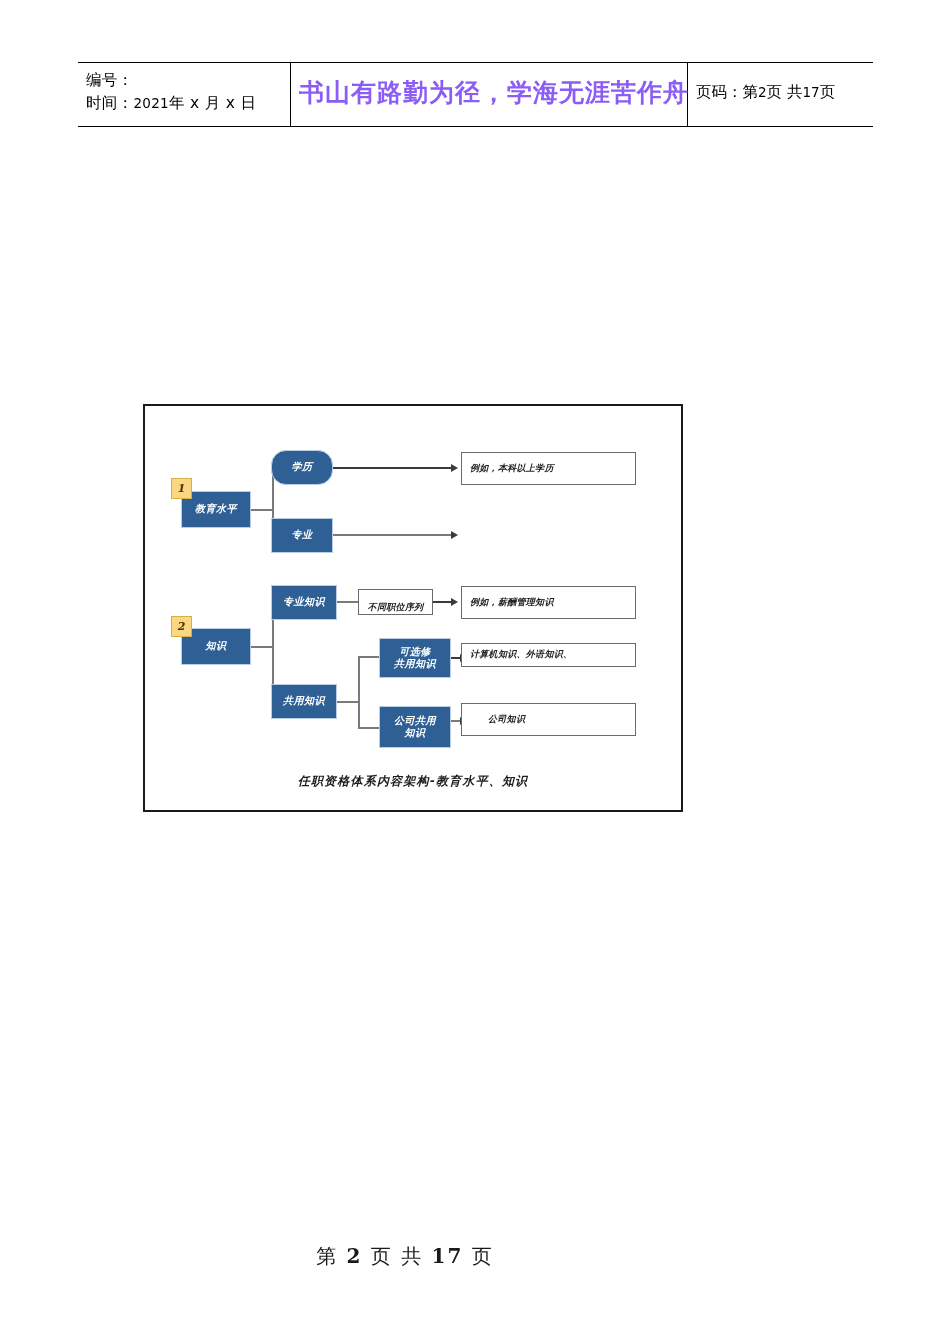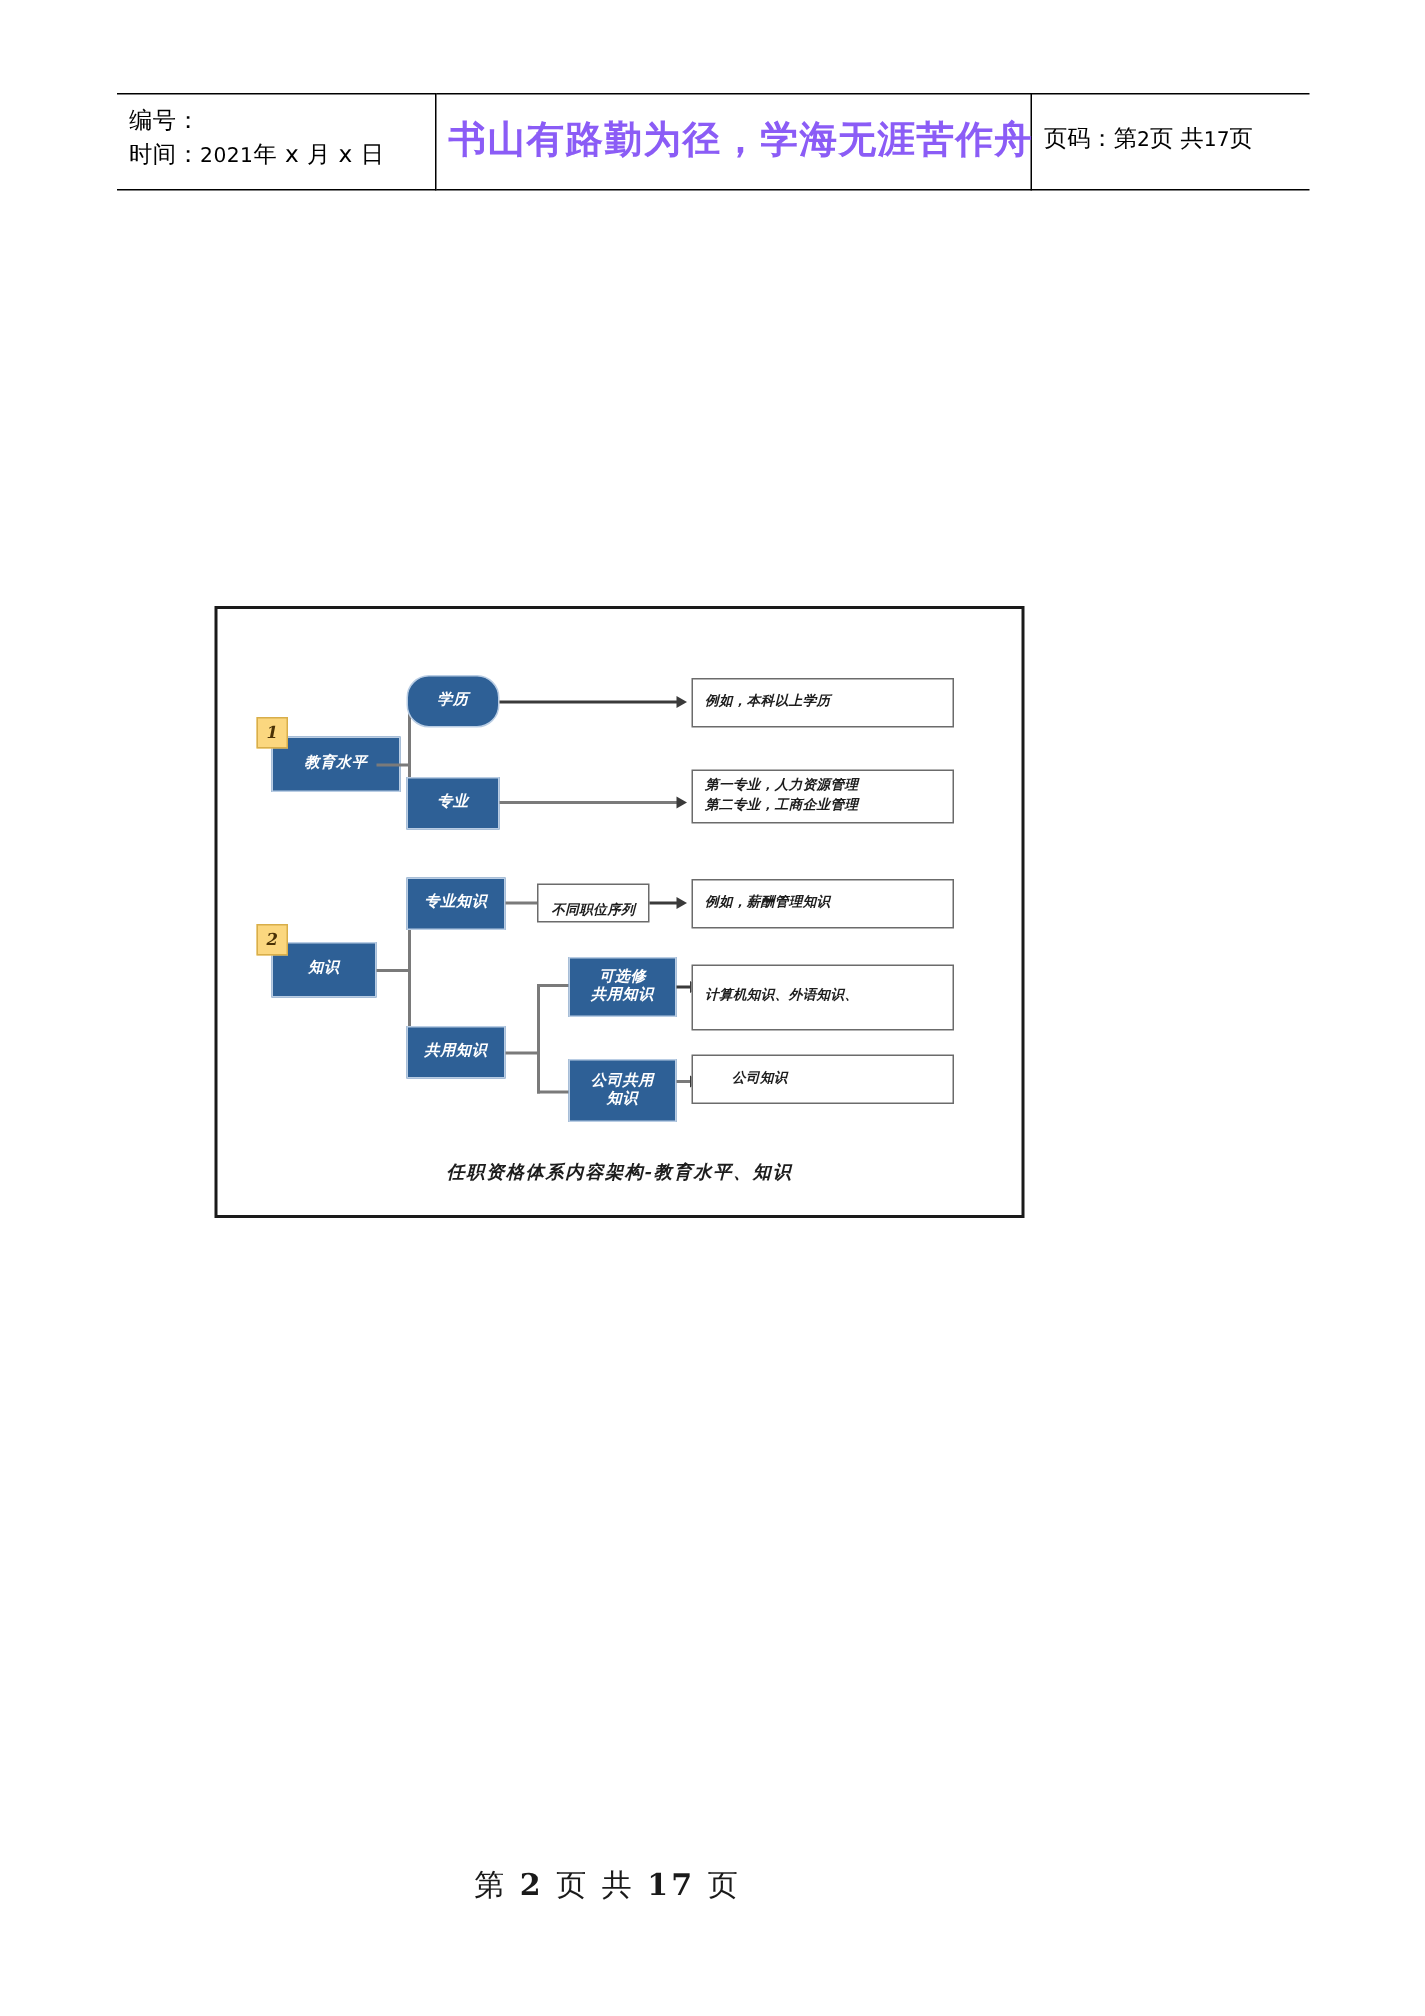--- a/index.html
+++ b/index.html
@@ -189,41 +189,37 @@
       <span>页码：</span><span>第</span><span class="num-sm">2</span><span>页</span><span>&nbsp;</span><span>共</span><span class="num-sm">17</span><span>页</span>
     </td>
   </tr>
 </tbody>
   </table>
 
 <div class="diagram-frame">
   <div class="diagram-inner">
 
     <div class="badge" style="left:26px; top:72px;">1</div>
-    <div class="node" style="left:36px; top:85px; width:86px; height:37px;font-family:Liberation Serif, serif;">教育水平</div>
+    <div class="node" style="left:36px; top:85px; width:70px; height:37px;font-family:Liberation Serif, serif;">教育水平</div>
 
     <div class="ln" style="left:106px; top:103px; width:22px; height:2px;"></div>
     <div class="ln" style="left:127px; top:62px; width:2px; height:69px;"></div>
     <div class="ln dark" style="left:127px; top:61px; width:30px; height:2px;"></div>
     <div class="ln" style="left:127px; top:129px; width:30px; height:2px;"></div>
 
     <div class="node" style="left:126px; top:44px; width:62px; height:35px;border-radius:15px;">学历</div>
     <div class="ln dark" style="left:188px; top:61px; width:120px; height:2px;"></div>
     <div class="arrow" style="left:306px; top:58px;"></div>
     <div class="obox" style="left:316px; top:46px; width:175px; height:33px;">
       <span>例如，本科以上学历</span>
     </div>
 
     <div class="node" style="left:126px; top:112px; width:62px; height:35px;">专业</div>
     <div class="ln" style="left:188px; top:128px; width:120px; height:2px;"></div>
     <div class="arrow" style="left:306px; top:125px;"></div>
-    <div class="obox" style="left:316px; top:107px; width:175px; height:36px; flex-direction:column; align-items:flex-start; justify-content:center;">
-      <span>第一专业，人力资源管理</span>
-      <span>第二专业，工商企业管理</span>
-    </div>
 
     <div class="badge" style="left:26px; top:210px;">2</div>
     <div class="node" style="left:36px; top:222px; width:70px; height:37px;">知识</div>
 
     <div class="ln" style="left:106px; top:240px; width:22px; height:2px;"></div>
     <div class="ln" style="left:127px; top:196px; width:2px; height:101px;"></div>
     <div class="ln" style="left:127px; top:196px; width:30px; height:2px;"></div>
     <div class="ln" style="left:127px; top:296px; width:30px; height:2px;"></div>
 
     <div class="node" style="left:126px; top:179px; width:66px; height:35px;">专业知识</div>
@@ -242,21 +238,21 @@
     <div class="ln" style="left:213px; top:250px; width:2px; height:73px;"></div>
     <div class="ln" style="left:213px; top:250px; width:22px; height:2px;"></div>
     <div class="ln" style="left:213px; top:321px; width:22px; height:2px;"></div>
 
     <div class="node" style="left:234px; top:232px; width:72px; height:40px; flex-direction:column;">
       <span>可选修</span>
       <span>共用知识</span>
     </div>
     <div class="ln dark" style="left:306px; top:251px; width:12px; height:2px;"></div>
     <div class="arrow" style="left:315px; top:248px;"></div>
-    <div class="obox" style="left:316px; top:237px; width:175px; height:44px;">
+    <div class="obox" style="left:316px; top:237px; width:175px; height:24px;">
       <span>计算机知识、外语知识、</span>
     </div>
 
     <div class="node" style="left:234px; top:300px; width:72px; height:42px; flex-direction:column;">
       <span>公司共用</span>
       <span>知识</span>
     </div>
     <div class="ln" style="left:306px; top:314px; width:12px; height:2px;"></div>
     <div class="arrow" style="left:315px; top:311px;"></div>
     <div class="obox" style="left:316px; top:297px; width:175px; height:33px;padding-left:26px;">

